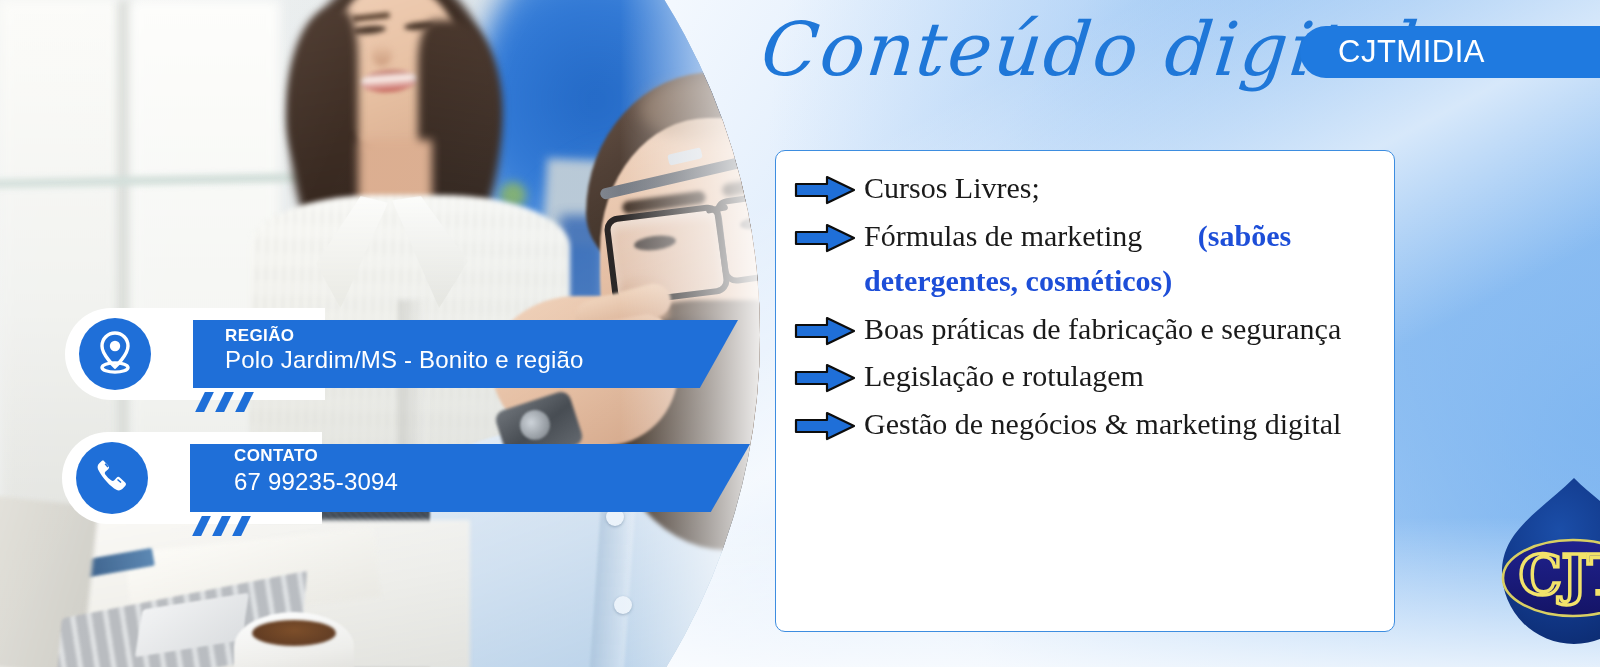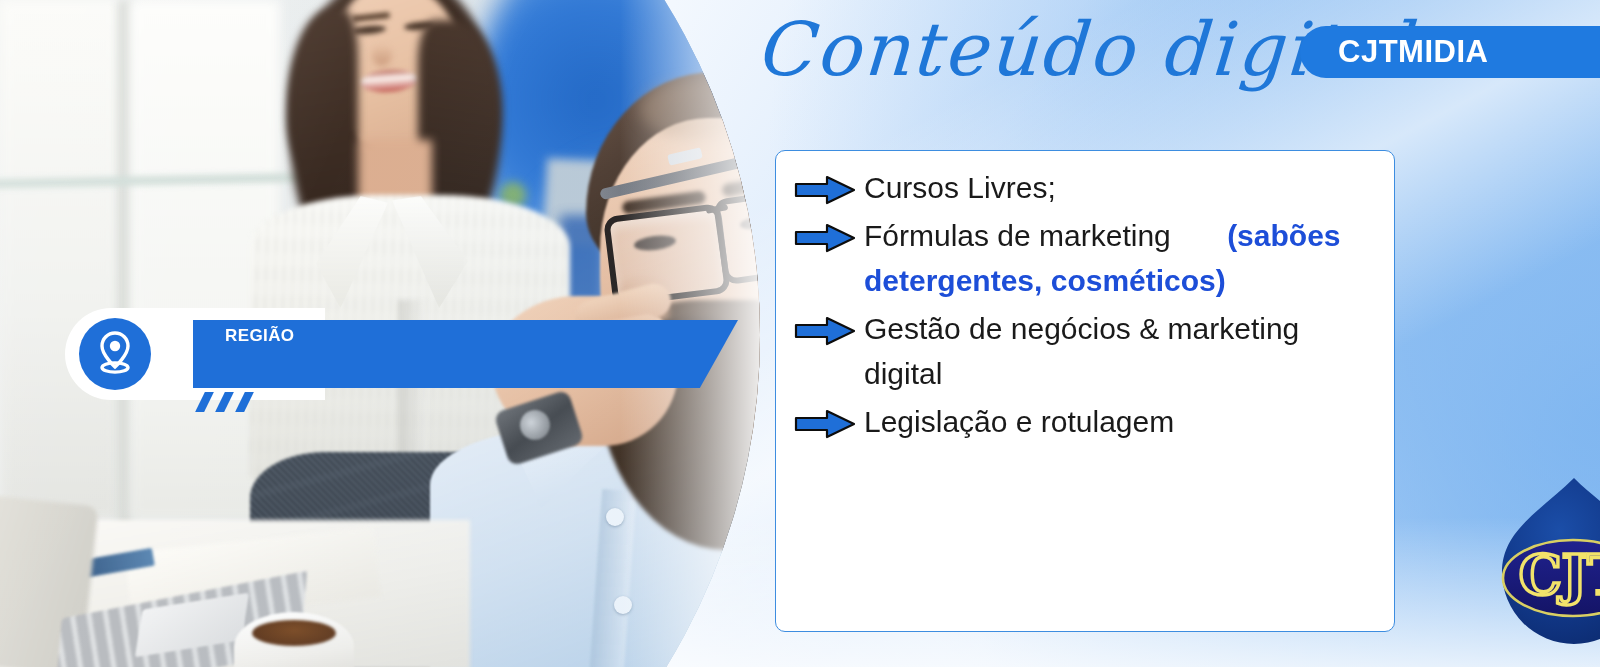--- a/index.html
+++ b/index.html
@@ -406,33 +406,34 @@
     border-radius: 26px 0 0 26px;
     display: flex;
     align-items: center;
     padding-left: 38px;
     box-sizing: border-box;
   }
   .brand-pill span {
     color: #ffffff;
     font-size: 31px;
     letter-spacing: 0.5px;
-    font-weight: 700;
+    font-weight: 400;
   }
 
   
   .content-card {
     position: absolute;
     left: 775px; top: 150px;
     width: 620px; height: 482px;
     background: #ffffff;
     border: 1.5px solid #3d8de0;
     border-radius: 10px;
     box-sizing: border-box;
     padding: 14px 10px 10px 18px;
+    font-family: Liberation Serif, serif;
   }
   .bullet-list {
     list-style: none;
     margin: 0; padding: 0;
   }
   .bullet-row {
     display: flex;
     align-items: flex-start;
     margin-bottom: 2px;
   }
@@ -628,63 +629,93 @@
 
       <li class="bullet-row">
         <span class="arrow-ico">
           <svg width="62" height="30" viewBox="0 0 62 30">
             <path d="M2 9 H33 V2 L60 15 L33 28 V21 H2 Z" fill="#1f6fd8" stroke="#0d0d0d" stroke-width="2.2" stroke-linejoin="round"></path>
           </svg>
         </span>
         <span class="bullet-text"><span>Fórmulas de marketing </span><b>(sabões detergentes, cosméticos)</b></span>
       </li>
 
+      <li class="bullet-row">
+        <span class="arrow-ico">
+          <svg width="62" height="30" viewBox="0 0 62 30">
+            <path d="M2 9 H33 V2 L60 15 L33 28 V21 H2 Z" fill="#1f6fd8" stroke="#0d0d0d" stroke-width="2.2" stroke-linejoin="round"></path>
+          </svg>
+        </span>
+        <span class="bullet-text">Boas práticas de fabricação e segurança</span>
+      </li>
+
+      <li class="bullet-row">
+        <span class="arrow-ico">
+          <svg width="62" height="30" viewBox="0 0 62 30">
+            <path d="M2 9 H33 V2 L60 15 L33 28 V21 H2 Z" fill="#1f6fd8" stroke="#0d0d0d" stroke-width="2.2" stroke-linejoin="round"></path>
+          </svg>
+        </span>
+        <span class="bullet-text">Legislação e rotulagem</span>
+      </li>
 
       <li class="bullet-row">
         <span class="arrow-ico">
           <svg width="62" height="30" viewBox="0 0 62 30">
             <path d="M2 9 H33 V2 L60 15 L33 28 V21 H2 Z" fill="#1f6fd8" stroke="#0d0d0d" stroke-width="2.2" stroke-linejoin="round"></path>
           </svg>
         </span>
         <span class="bullet-text">Gestão de negócios &amp; marketing digital</span>
-      </li>
-
-      <li class="bullet-row">
-        <span class="arrow-ico">
-          <svg width="62" height="30" viewBox="0 0 62 30">
-            <path d="M2 9 H33 V2 L60 15 L33 28 V21 H2 Z" fill="#1f6fd8" stroke="#0d0d0d" stroke-width="2.2" stroke-linejoin="round"></path>
-          </svg>
-        </span>
-        <span class="bullet-text">Legislação e rotulagem</span>
       </li>
 
     </ul>
   </div>
 
   <div class="info-banner" style="left:65px; top:308px; width:660px;">
     <div class="ib-white"></div>
     <div class="ib-white-tail"></div>
     <div class="ib-bar" style="left:128px; width:545px;"></div>
     <div class="ib-circle">
       <span>
         <svg width="40" height="44" viewBox="0 0 40 44">
           <path d="M20 3c-7.2 0-13 5.8-13 13 0 9 13 21 13 21s13-12 13-21c0-7.2-5.8-13-13-13z" fill="none" stroke="#ffffff" stroke-width="3.4"></path>
           <circle cx="20" cy="16" r="5.2" fill="#ffffff"></circle>
           <ellipse cx="20" cy="37.5" rx="13" ry="4.6" fill="none" stroke="#ffffff" stroke-width="3.4"></ellipse>
         </svg>
       </span>
     </div>
     <div class="ib-label" style="left:160px; top:18px;">REGIÃO</div>
+    <div class="ib-value" style="left:160px; top:38px;">Polo Jardim/MS - Bonito e região</div>
     <div class="ib-stripes" style="left:135px;">
       <i style="left:0px;"></i>
         <i style="left:20px;"></i>
         <i style="left:40px;"></i>
     </div>
   </div>
 
+  <div class="info-banner" style="left:62px; top:432px; width:660px;">
+    <div class="ib-white"></div>
+    <div class="ib-white-tail"></div>
+    <div class="ib-bar" style="left:128px; width:560px;"></div>
+    <div class="ib-circle">
+      <span>
+        <svg width="38" height="38" viewBox="0 0 38 38">
+          <path d="M10.5 3.5 L15.5 9 a2.4 2.4 0 0 1 -0.3 3.2 l-2.6 2.3 c-0.8 0.7 -1 1.8 -0.5 2.7 a24 24 0 0 0 6.4 6.4 c0.9 0.6 2 0.4 2.8 -0.4 l2.3 -2.5 a2.4 2.4 0 0 1 3.2 -0.3 l5.4 5 a2.4 2.4 0 0 1 0.2 3.3 l-2.6 2.9 c-1.6 1.8 -4.3 2.3 -6.4 1.2 C17.8 29.6 9.5 21.3 5.1 12.4 c-1 -2.1 -0.5 -4.7 1.2 -6.2 l2.9 -2.6 a2.4 2.4 0 0 1 1.3 -0.1 z" fill="#ffffff"></path>
+          <path d="M12.2 6.8 L15 10" stroke="#1f6fd8" stroke-width="1.6" fill="none"></path>
+          <path d="M24.5 22.5 L28 25.5" stroke="#1f6fd8" stroke-width="1.6" fill="none"></path>
+        </svg>
+      </span>
+    </div>
+    <div class="ib-label" style="left:172px; top:14px;">CONTATO</div>
+    <div class="ib-value" style="left:172px; top:36px;">67 99235-3094</div>
+    <div class="ib-stripes" style="left:135px;">
+      <i style="left:0px;"></i>
+        <i style="left:20px;"></i>
+        <i style="left:40px;"></i>
+    </div>
+  </div>
 
   <div class="cjt-logo">
     <svg width="190" height="190" viewBox="0 0 190 190">
       <defs>
         <radialGradient id="dropg" cx="40%" cy="32%" r="78%">
           <stop offset="0%" stop-color="#1b4ea8"></stop>
           <stop offset="55%" stop-color="#123a8c"></stop>
           <stop offset="100%" stop-color="#0c2a6e"></stop>
         </radialGradient>
         <linearGradient id="ellg" x1="0" y1="0" x2="0" y2="1">

